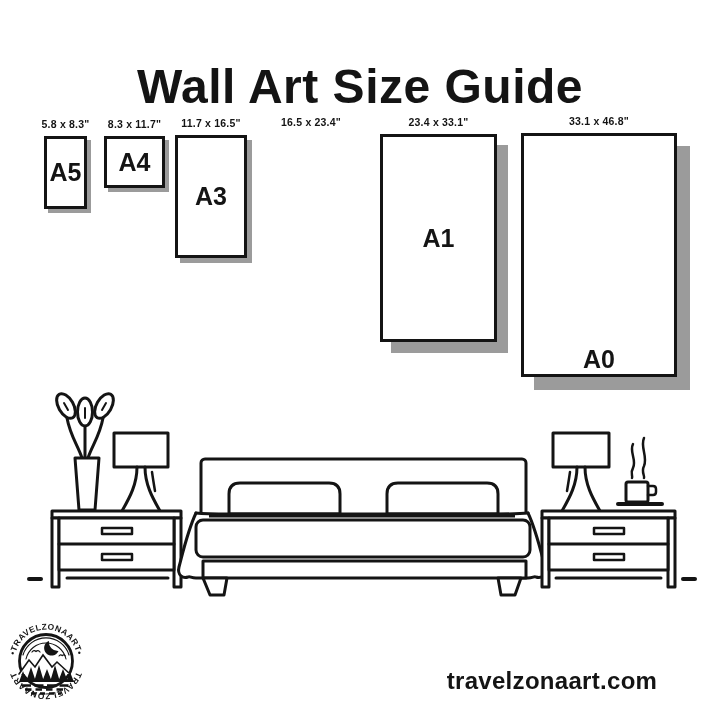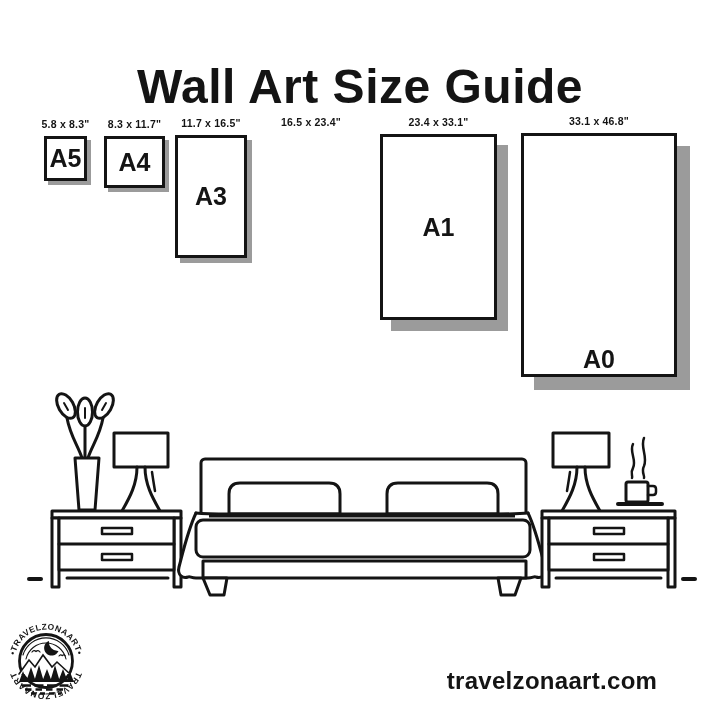--- a/index.html
+++ b/index.html
@@ -36,42 +36,42 @@
   }
 </style>
 </head>
 <body>
 
 <h1 class="page-title">Wall Art Size Guide</h1>
 
 <div>
   <div class="paper" style="left: 44px; top: 117px; width: 43px;">
     <div class="size-label">5.8 x 8.3"</div>
-    <div class="size-box" style="height: 45px; box-shadow: rgb(155, 155, 155) 4px 4px 0px;">
+    <div class="size-box" style="height: 73px; box-shadow: rgb(155, 155, 155) 4px 4px 0px;">
         <span>A5</span>
       </div>
   </div>
   <div class="paper" style="left: 104px; top: 117px; width: 61px;">
     <div class="size-label">8.3 x 11.7"</div>
     <div class="size-box" style="height: 52px; box-shadow: rgb(155, 155, 155) 4px 4px 0px;">
         <span>A4</span>
       </div>
   </div>
   <div class="paper" style="left: 175px; top: 116px; width: 72px;">
     <div class="size-label">11.7 x 16.5"</div>
     <div class="size-box" style="height: 123px; box-shadow: rgb(155, 155, 155) 5px 5px 0px;">
         <span>A3</span>
       </div>
   </div>
   <div class="paper" style="left: 262px; top: 115px; width: 98px;">
     <div class="size-label">16.5 x 23.4"</div>
   </div>
   <div class="paper" style="left: 380px; top: 115px; width: 117px;">
     <div class="size-label">23.4 x 33.1"</div>
-    <div class="size-box" style="height: 186px; box-shadow: rgb(155, 155, 155) 11px 11px 0px;">
+    <div class="size-box" style="height: 208px; box-shadow: rgb(155, 155, 155) 11px 11px 0px;">
         <span>A1</span>
       </div>
   </div>
   <div class="paper" style="left: 521px; top: 114px; width: 156px;">
     <div class="size-label">33.1 x 46.8"</div>
     <div class="size-box" style="height: 244px; box-shadow: rgb(155, 155, 155) 13px 13px 0px; align-items: flex-end;">
         <span>A0</span>
       </div>
   </div>
 </div>

